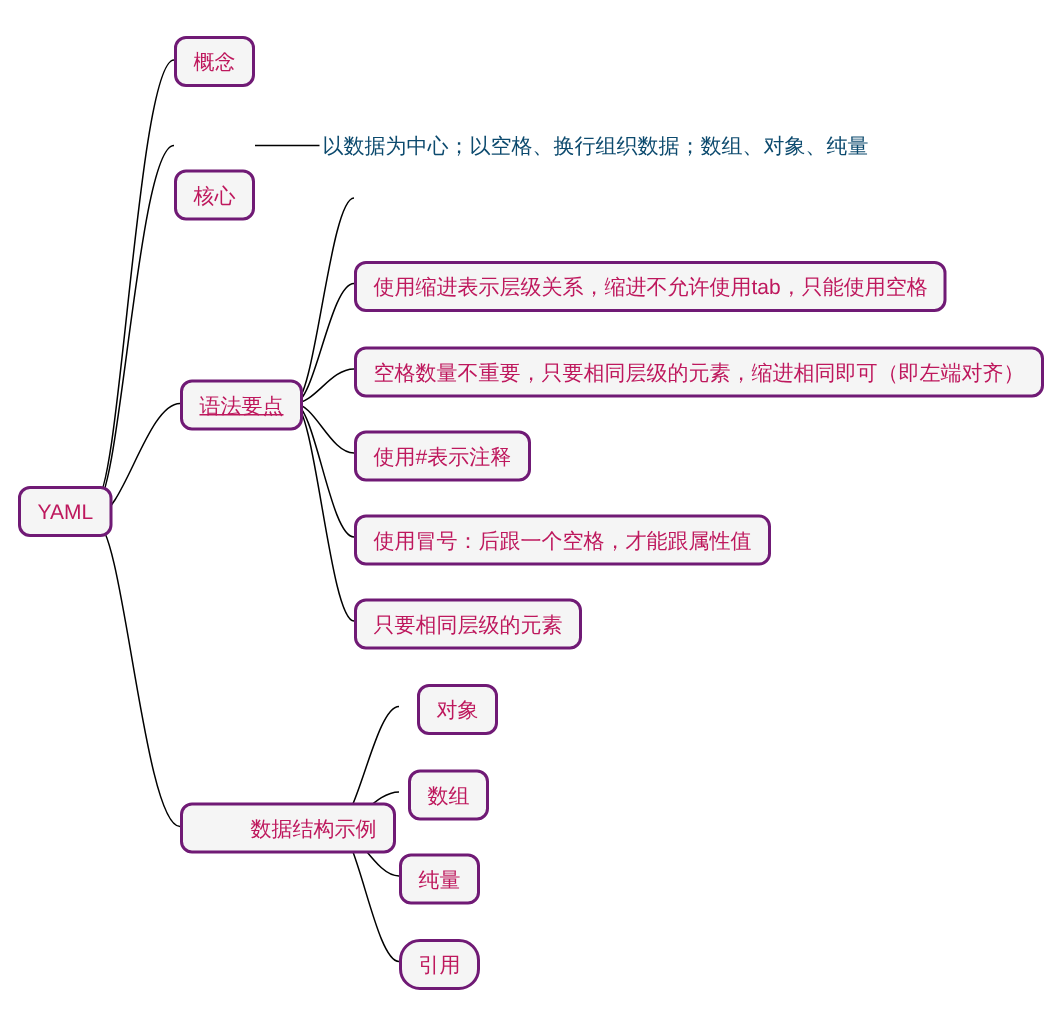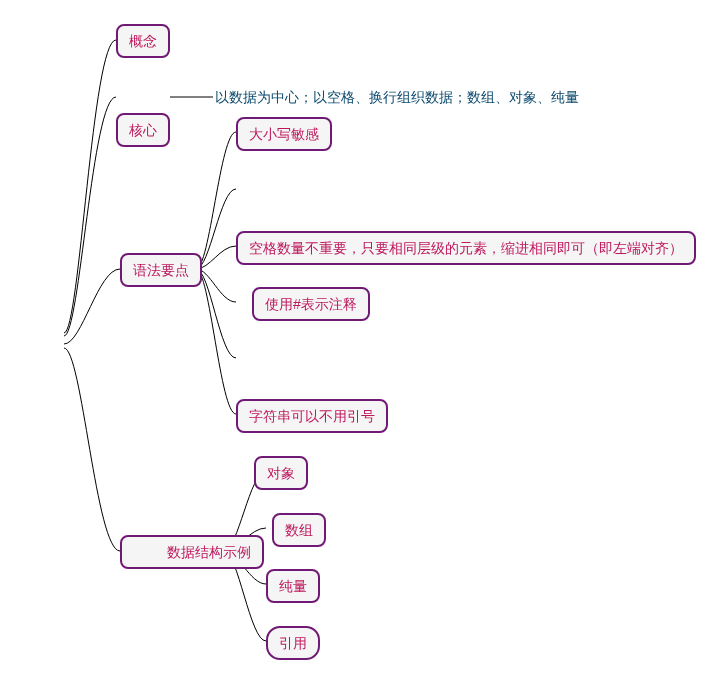--- a/index.html
+++ b/index.html
@@ -67,42 +67,44 @@
     <path d="M 196 269 C 210 269, 220 302, 236 302"></path>
     <path d="M 196 269 C 210 269, 220 358, 236 358"></path>
     <path d="M 196 269 C 210 269, 220 414, 236 414"></path>
 
     <path d="M 224 551 C 238 551, 250 471, 266 471"></path>
     <path d="M 224 551 C 238 551, 250 528, 266 528"></path>
     <path d="M 224 551 C 238 551, 250 584, 266 584"></path>
     <path d="M 224 551 C 238 551, 250 641, 266 641"></path>
   </svg>
 
+  <div class="node" style="left:12px; top:324px;">YAML</div>
 
   <div class="node" style="left:116px; top:24px;">概念</div>
 
   <div class="node" style="left:116px; top:81px;margin-top:32px;">核心</div>
 
   <div class="note" style="left:215px; top:88px;">以数据为中心；以空格、换行组织数据；数组、对象、纯量</div>
 
-  <div class="node" style="left:120px; top:253px;">语法要点</div>
+  <div class="node" style="left:120px; top:253px;text-decoration:underline;">语法要点</div>
 
   <div class="node" style="left:120px; top:535px;padding-left:45px;">数据结构示例</div>
 
-  <div class="node" style="left:236px; top:117px;">大小写敏感</div>
 
+  <div class="node" style="left:236px; top:174px;">使用缩进表示层级关系，缩进不允许使用tab，只能使用空格</div>
 
   <div class="node" style="left:236px; top:231px;">空格数量不重要，只要相同层级的元素，缩进相同即可（即左端对齐）</div>
 
-  <div class="node" style="left:252px; top:287px;">使用#表示注释</div>
+  <div class="node" style="left:236px; top:287px;">使用#表示注释</div>
 
+  <div class="node" style="left:236px; top:343px;">使用冒号：后跟一个空格，才能跟属性值</div>
 
-  <div class="node" style="left:236px; top:399px;">字符串可以不用引号</div>
+  <div class="node" style="left:236px; top:399px;">只要相同层级的元素</div>
 
-  <div class="node" style="left:254px; top:456px;text-align:right;">对象</div>
+  <div class="node" style="left:278px; top:456px;text-align:right;">对象</div>
 
   <div class="node" style="left:272px; top:513px;">数组</div>
 
   <div class="node" style="left:266px; top:569px;">纯量</div>
 
   <div class="node" style="left:266px; top:626px;border-radius:14px;">引用</div>
 
 </div>
 
 </body></html>

